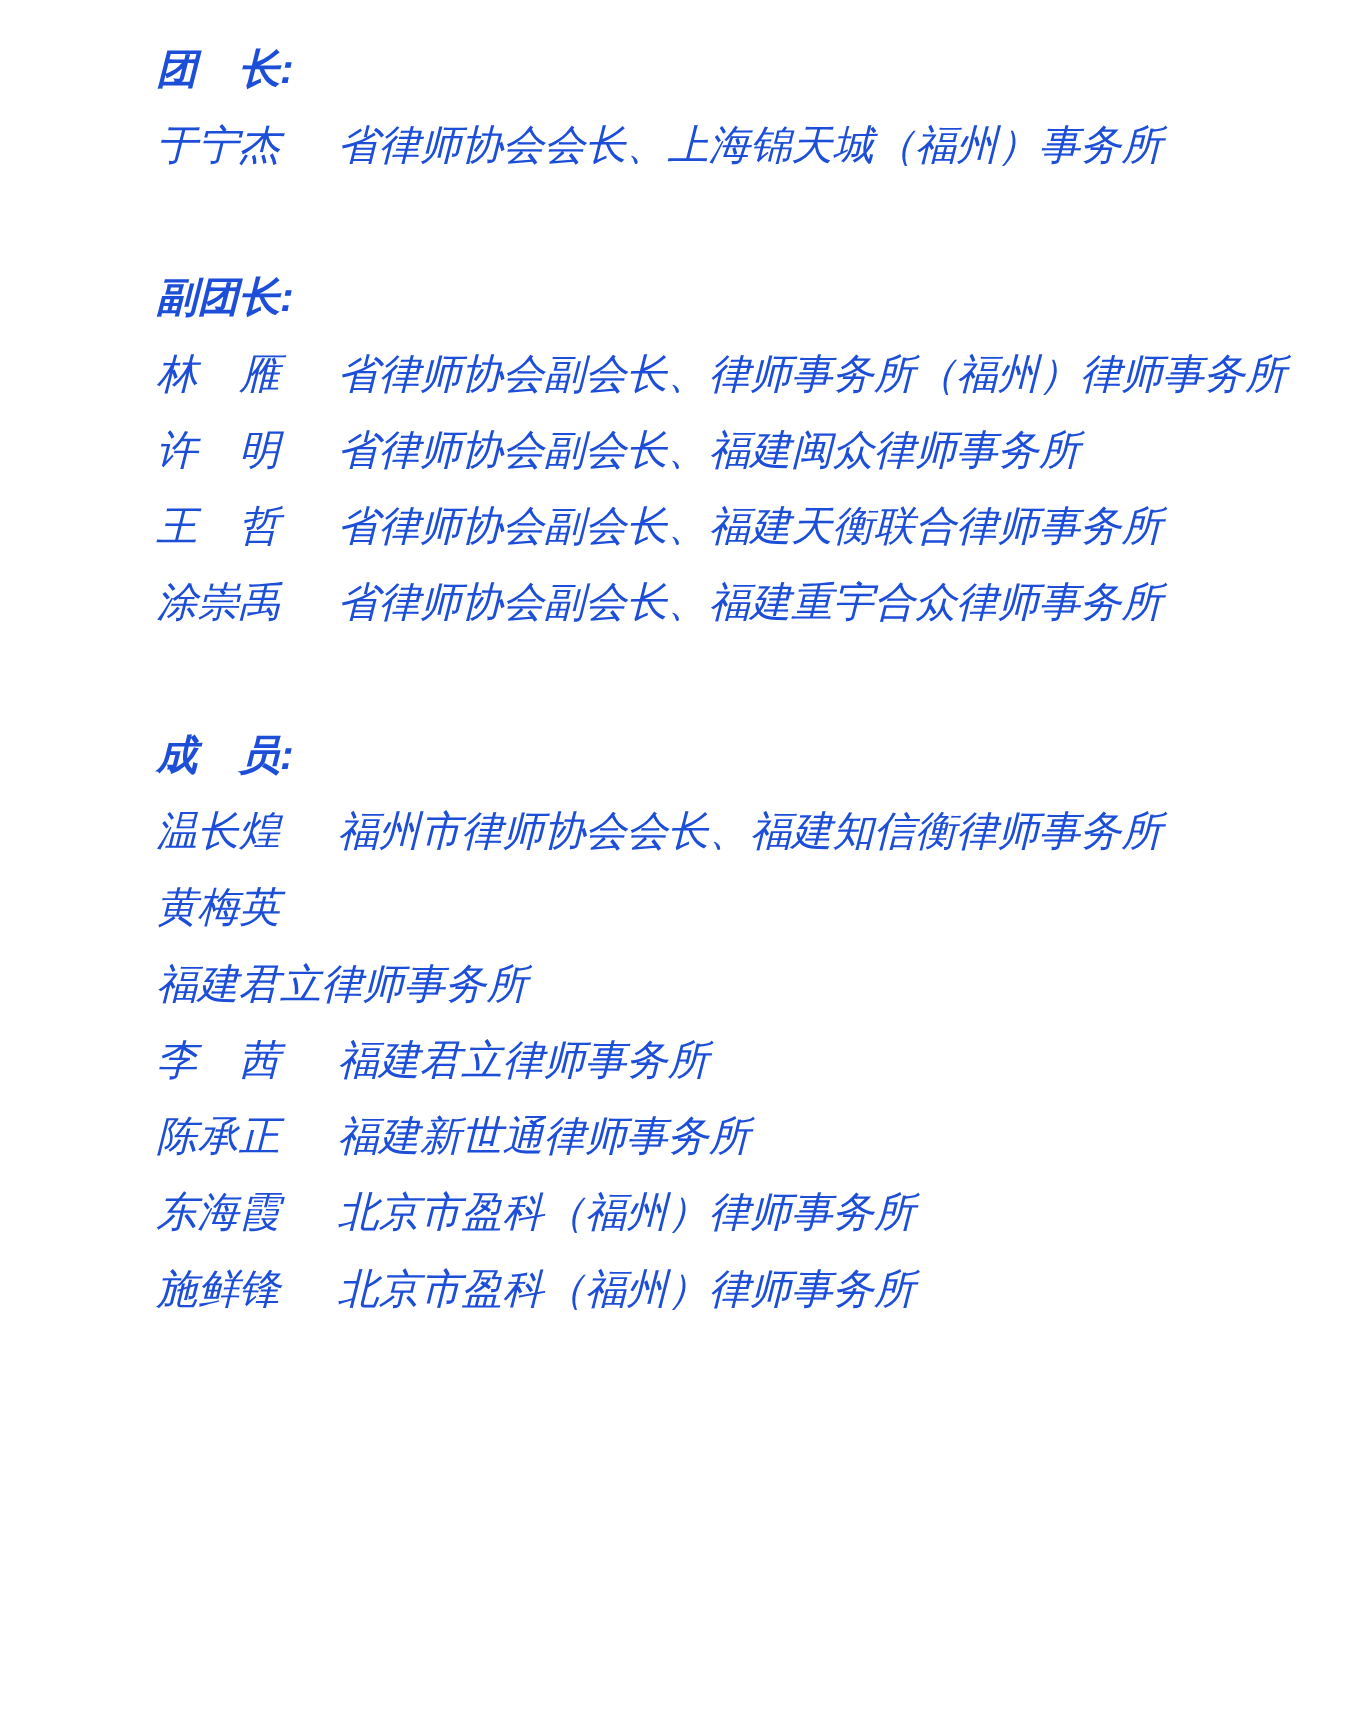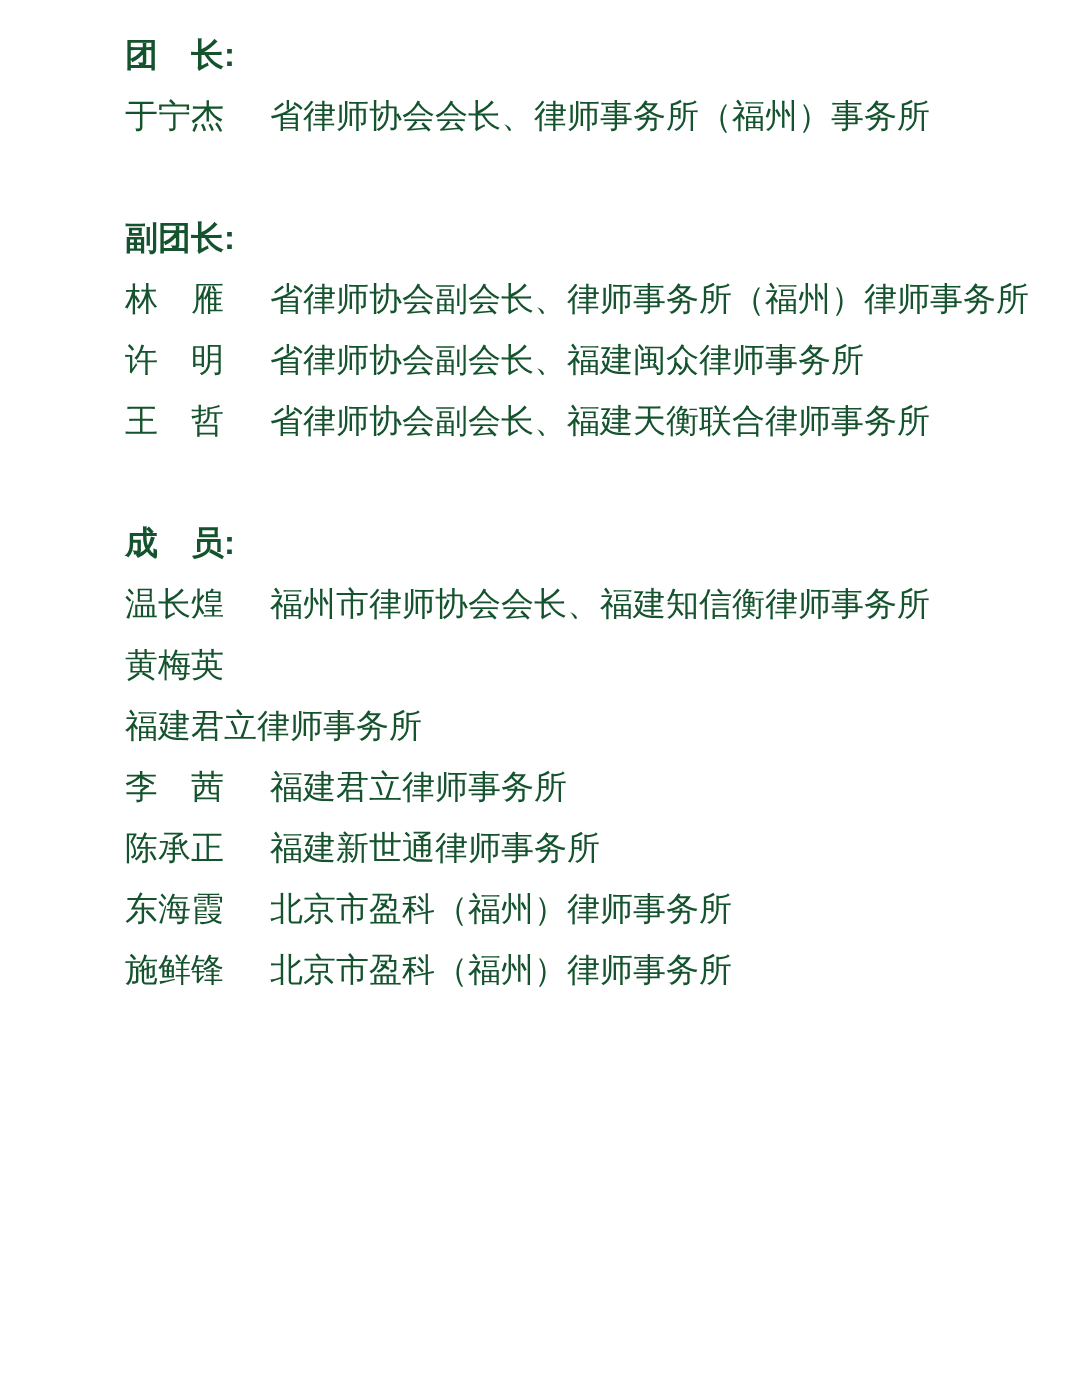--- a/index.html
+++ b/index.html
@@ -10,23 +10,24 @@
   body {
     width: 1080px;
     height: 1374px;
     overflow: hidden;
   }
   .doc {
     box-sizing: border-box;
     width: 1080px;
     height: 1374px;
     padding: 25px 40px 0 125px;
-    color: #14532d;
+    color: #1d4ed8;
     font-family: "Liberation Serif", "DejaVu Serif", serif;
     font-size: 33px;
+    font-style: italic;
   }
   .line {
     height: 61px;
     display: flex;
     align-items: center;
     white-space: nowrap;
   }
   .heading {
     font-family: "Liberation Sans", "DejaVu Sans", sans-serif;
     font-weight: 700;
@@ -51,21 +52,21 @@
 </head>
 <body>
 
 <div class="doc">
 
   <div class="line heading">团　长:</div>
 
   <div class="row">
     <div class="name-col line">于宁杰</div>
     <div class="desc-col">
-      <div class="line">省律师协会会长、律师事务所（福州）事务所</div>
+      <div class="line">省律师协会会长、上海锦天城（福州）事务所</div>
     </div>
   </div>
 
   <div class="section-gap"></div>
 
   <div class="line heading">副团长:</div>
 
   <div class="row">
     <div class="name-col line">林　雁</div>
     <div class="desc-col">
@@ -81,20 +82,26 @@
   </div>
 
   <div class="row">
     <div class="name-col line">王　哲</div>
     <div class="desc-col">
       <div class="line">省律师协会副会长、福建天衡联合律师事务所</div>
     </div>
   </div>
 
 
+  <div class="row">
+    <div class="name-col line">涂崇禹</div>
+    <div class="desc-col">
+      <div class="line">省律师协会副会长、福建重宇合众律师事务所</div>
+    </div>
+  </div>
 
 
   <div class="section-gap"></div>
 
   <div class="line heading">成　员:</div>
 
   <div class="row">
     <div class="name-col line">温长煌</div>
     <div class="desc-col">
       <div class="line">福州市律师协会会长、福建知信衡律师事务所</div>

